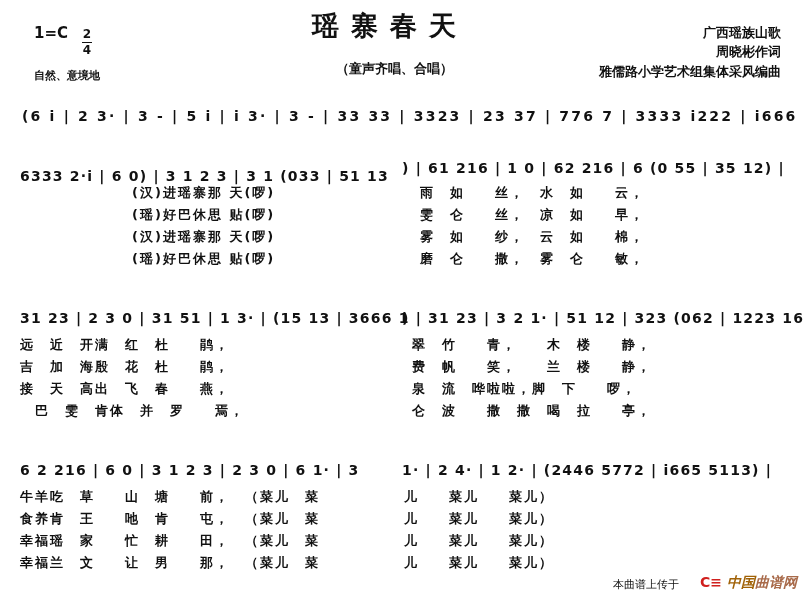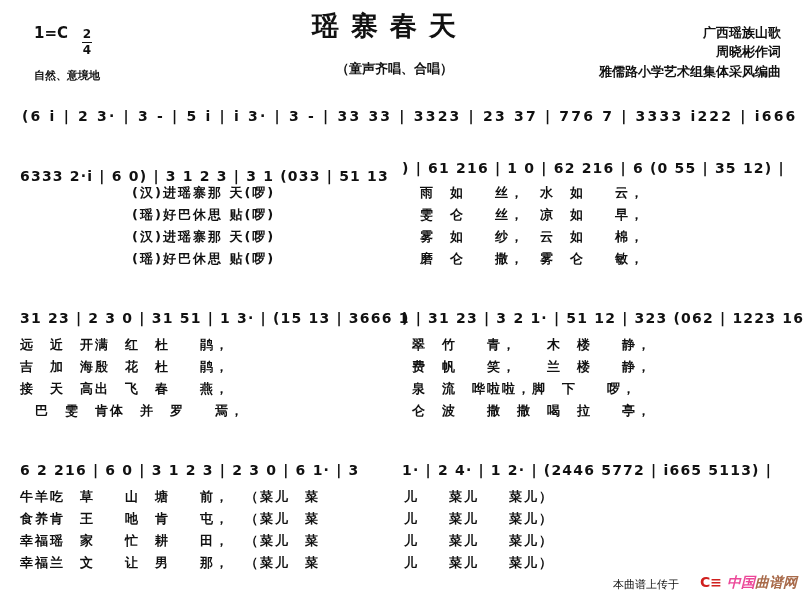--- a/index.html
+++ b/index.html
@@ -17,21 +17,21 @@
   .credit { right: 22px; font-size: 13px; font-weight: bold; text-align: right; }
   .credit1 { top: 24px; } .credit2 { top: 43px; } .credit3 { top: 63px; }
 
   .notes { font-size: 14px; font-weight: bold; letter-spacing: 0.5px; }
   .lyric { font-size: 13px; font-weight: bold; letter-spacing: 2px; }
   .row-line { left: 16px; }
 
   .footer { left: 613px; top: 577px; font-size: 11px; }
   .logo { left: 700px; top: 574px; font-size: 14px; font-weight: bold; font-style: italic; }
   .logo .mark { color: #d0201e; font-style: normal; }
-  .logo .zh { color: #ec4899; }
+  .logo .zh { color: #a16207; }
   .logo .site { color: #a86a4a; }
 </style>
 </head>
 <body>
 
 <div class="abs key">1=C</div>
 <div class="abs timesig">
   <span>2</span>
   <span class="bar"></span>
   <span>4</span>

